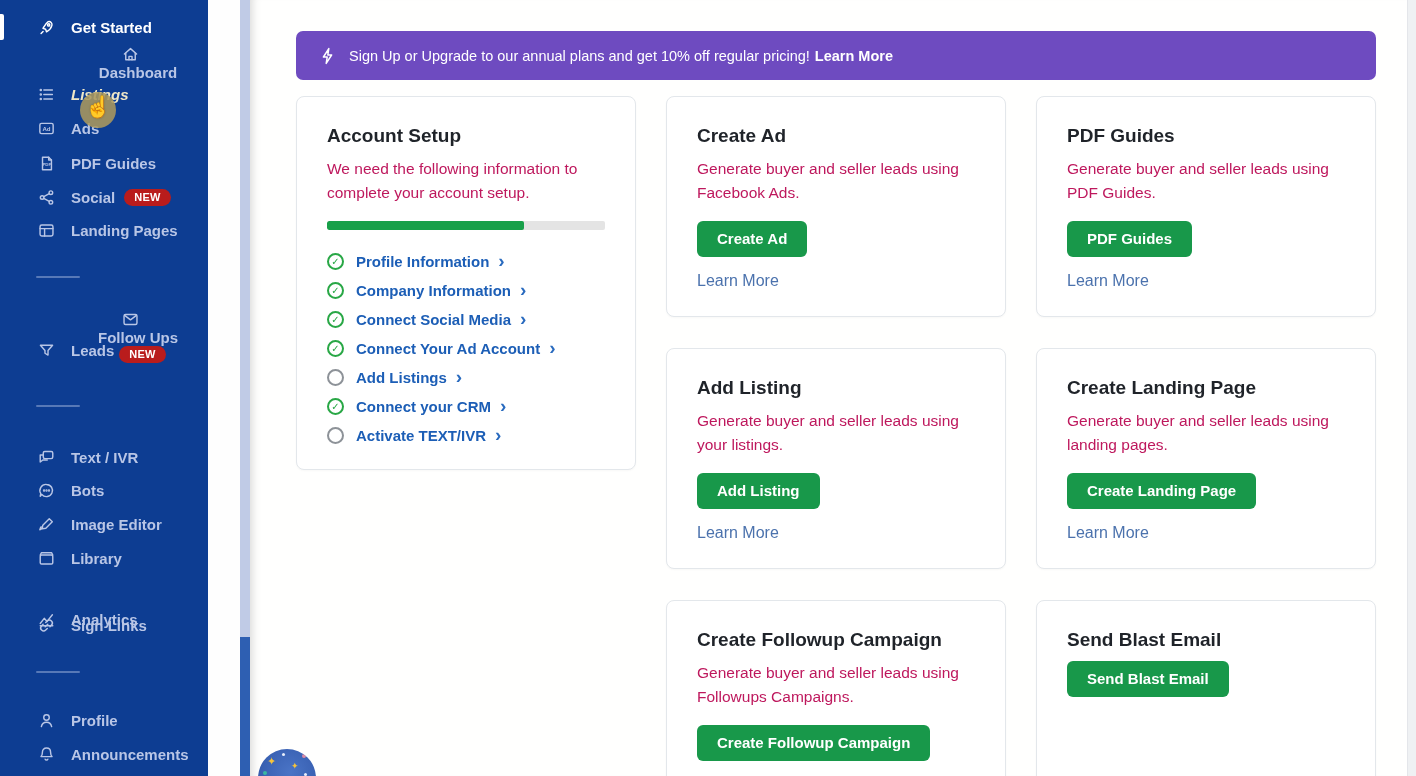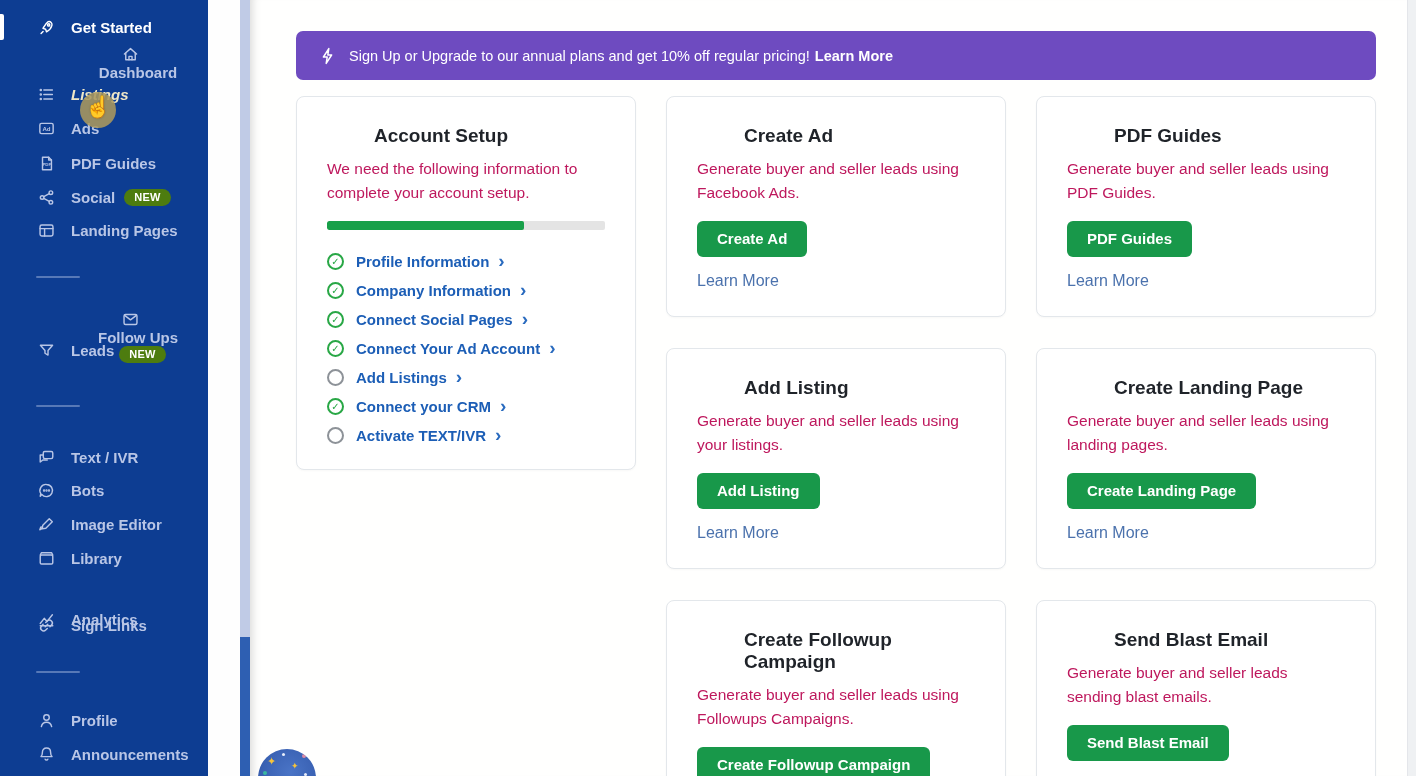--- a/index.html
+++ b/index.html
@@ -10,21 +10,21 @@
   
   .sidebar { position:absolute; left:0; top:0; width:208px; height:776px; background:#0d3d92; }
   .active-bar { position:absolute; left:0; top:14px; width:4px; height:26px; background:#ffffff; border-radius:0 2px 2px 0; }
   .nav-item { position:absolute; left:0; width:240px; height:34px; display:flex; align-items:center;
               padding-left:36px; cursor:pointer; }
   .nav-icon { width:20px; height:20px; margin-right:15px; color:#b9c6e6; display:flex; align-items:center; justify-content:center; flex:0 0 20px; }
   .nav-icon svg { width:19px; height:19px; }
   .nav-label { font-size:15px; font-weight:700; color:#b9c6e6; white-space:nowrap; }
   .nav-item.active .nav-label, .nav-item.active .nav-icon { color:#ffffff; }
   .nav-item.highlight .nav-label { color:#efe8c8; }
-  .nav-badge { margin-left:9px; background:#4d7c0f; color:#fff; font-size:11px; font-weight:700;
+  .nav-badge { margin-left:9px; background:#b91c1c; color:#fff; font-size:11px; font-weight:700;
                padding:2px 10px 3px; border-radius:10px; letter-spacing:.3px; }
   .nav-divider { position:absolute; left:36px; width:44px; height:2px; background:rgba(190,205,235,.42); border-radius:1px; }
 
   
   .side-scroll { position:absolute; left:240px; top:0; width:10px; height:776px; background:#2e5fb2; }
   .side-scroll .thumb { position:absolute; left:0; top:0; width:10px; height:637px; background:#c0cbe6; }
 
   
   .content { position:absolute; left:250px; top:0; width:1166px; height:776px; background:#fffffe;
              box-shadow:inset 10px 0 10px -8px rgba(0,0,0,.16); }
@@ -36,21 +36,21 @@
   .banner { position:absolute; left:46px; top:31px; width:1080px; height:49px; background:#6e4bc0;
             border-radius:7px; display:flex; align-items:center; padding:0 22px; }
   .banner-icon { width:20px; height:20px; color:#fff; margin-right:11px; display:flex; }
   .banner-icon svg { width:20px; height:20px; }
   .banner-text { color:#ffffff; font-size:14.5px; }
   .banner-link { color:#ffffff; font-size:14.5px; font-weight:700; margin-left:5px; cursor:pointer; text-decoration:none; }
 
   
   .card { position:absolute; width:340px; background:#ffffff; border:1px solid #e3e7eb; border-radius:8px;
           box-shadow:0 1px 2px rgba(0,0,0,.03); padding:28px 30px; }
-  .card-title { font-size:19px; font-weight:700; color:#1f2329; margin-bottom:10px;margin-left:47px; }
+  .card-title { font-size:19px; font-weight:700; color:#1f2329; margin-bottom:10px; }
   .card-desc { font-size:15.5px; color:#be185d; line-height:1.55; margin-bottom:16px; min-height:48px; }
   .card-button { display:inline-block; background:#18984a; color:#ffffff; border:none; border-radius:6px;
                  font-family:inherit; font-size:15px; font-weight:700; padding:9px 20px 10px; cursor:pointer; }
   .card-link { display:block; margin-top:15px; color:#4b72ad; font-size:16px; cursor:pointer; text-decoration:none; }
 
   
   .setup-card { height:374px; }
   .progress-track { margin-top:2px; width:100%; height:9px; background:#e4e4e4; border-radius:2px; overflow:hidden; }
   .progress-fill { height:100%; background:#18a04a; border-radius:2px; }
   .steps { margin-top:17px; }
@@ -298,21 +298,21 @@
     <span class="step-label">Profile Information</span>
     <span class="step-chevron">›</span>
   </div>
           <div class="step">
     <span class="step-circle done">✓</span>
     <span class="step-label">Company Information</span>
     <span class="step-chevron">›</span>
   </div>
           <div class="step">
     <span class="step-circle done">✓</span>
-    <span class="step-label">Connect Social Pages</span>
+    <span class="step-label">Connect Social Media</span>
     <span class="step-chevron">›</span>
   </div>
           <div class="step">
     <span class="step-circle done">✓</span>
     <span class="step-label">Connect Your Ad Account</span>
     <span class="step-chevron">›</span>
   </div>
           <div class="step">
     <span class="step-circle todo"></span>
     <span class="step-label">Add Listings</span>
@@ -357,21 +357,20 @@
     <a class="card-link">Learn More</a>
   </div>
         <div class="card action-card" style="left: 416px; top: 600px;">
     <div class="card-title">Create Followup Campaign</div>
     <div class="card-desc">Generate buyer and seller leads using Followups Campaigns.</div>
     <button class="card-button">Create Followup Campaign</button>
     
   </div>
         <div class="card action-card" style="left: 786px; top: 600px;">
     <div class="card-title">Send Blast Email</div>
-    <div class="card-desc">Generate buyer and seller leads sending blast emails.</div>
     <button class="card-button">Send Blast Email</button>
     
   </div>
       </div>
 
     <div class="chat-avatar">
       <span class="star" style="left:9px; top:6px;">✦</span>
       <span class="star" style="left:33px; top:12px; font-size:9px;">✦</span>
       <span class="dot" style="left:24px; top:4px; width:3px; height:3px; background:#e8eefb;"></span>
       <span class="dot" style="left:5px; top:22px; width:4px; height:4px; background:#39b7a0;"></span>

